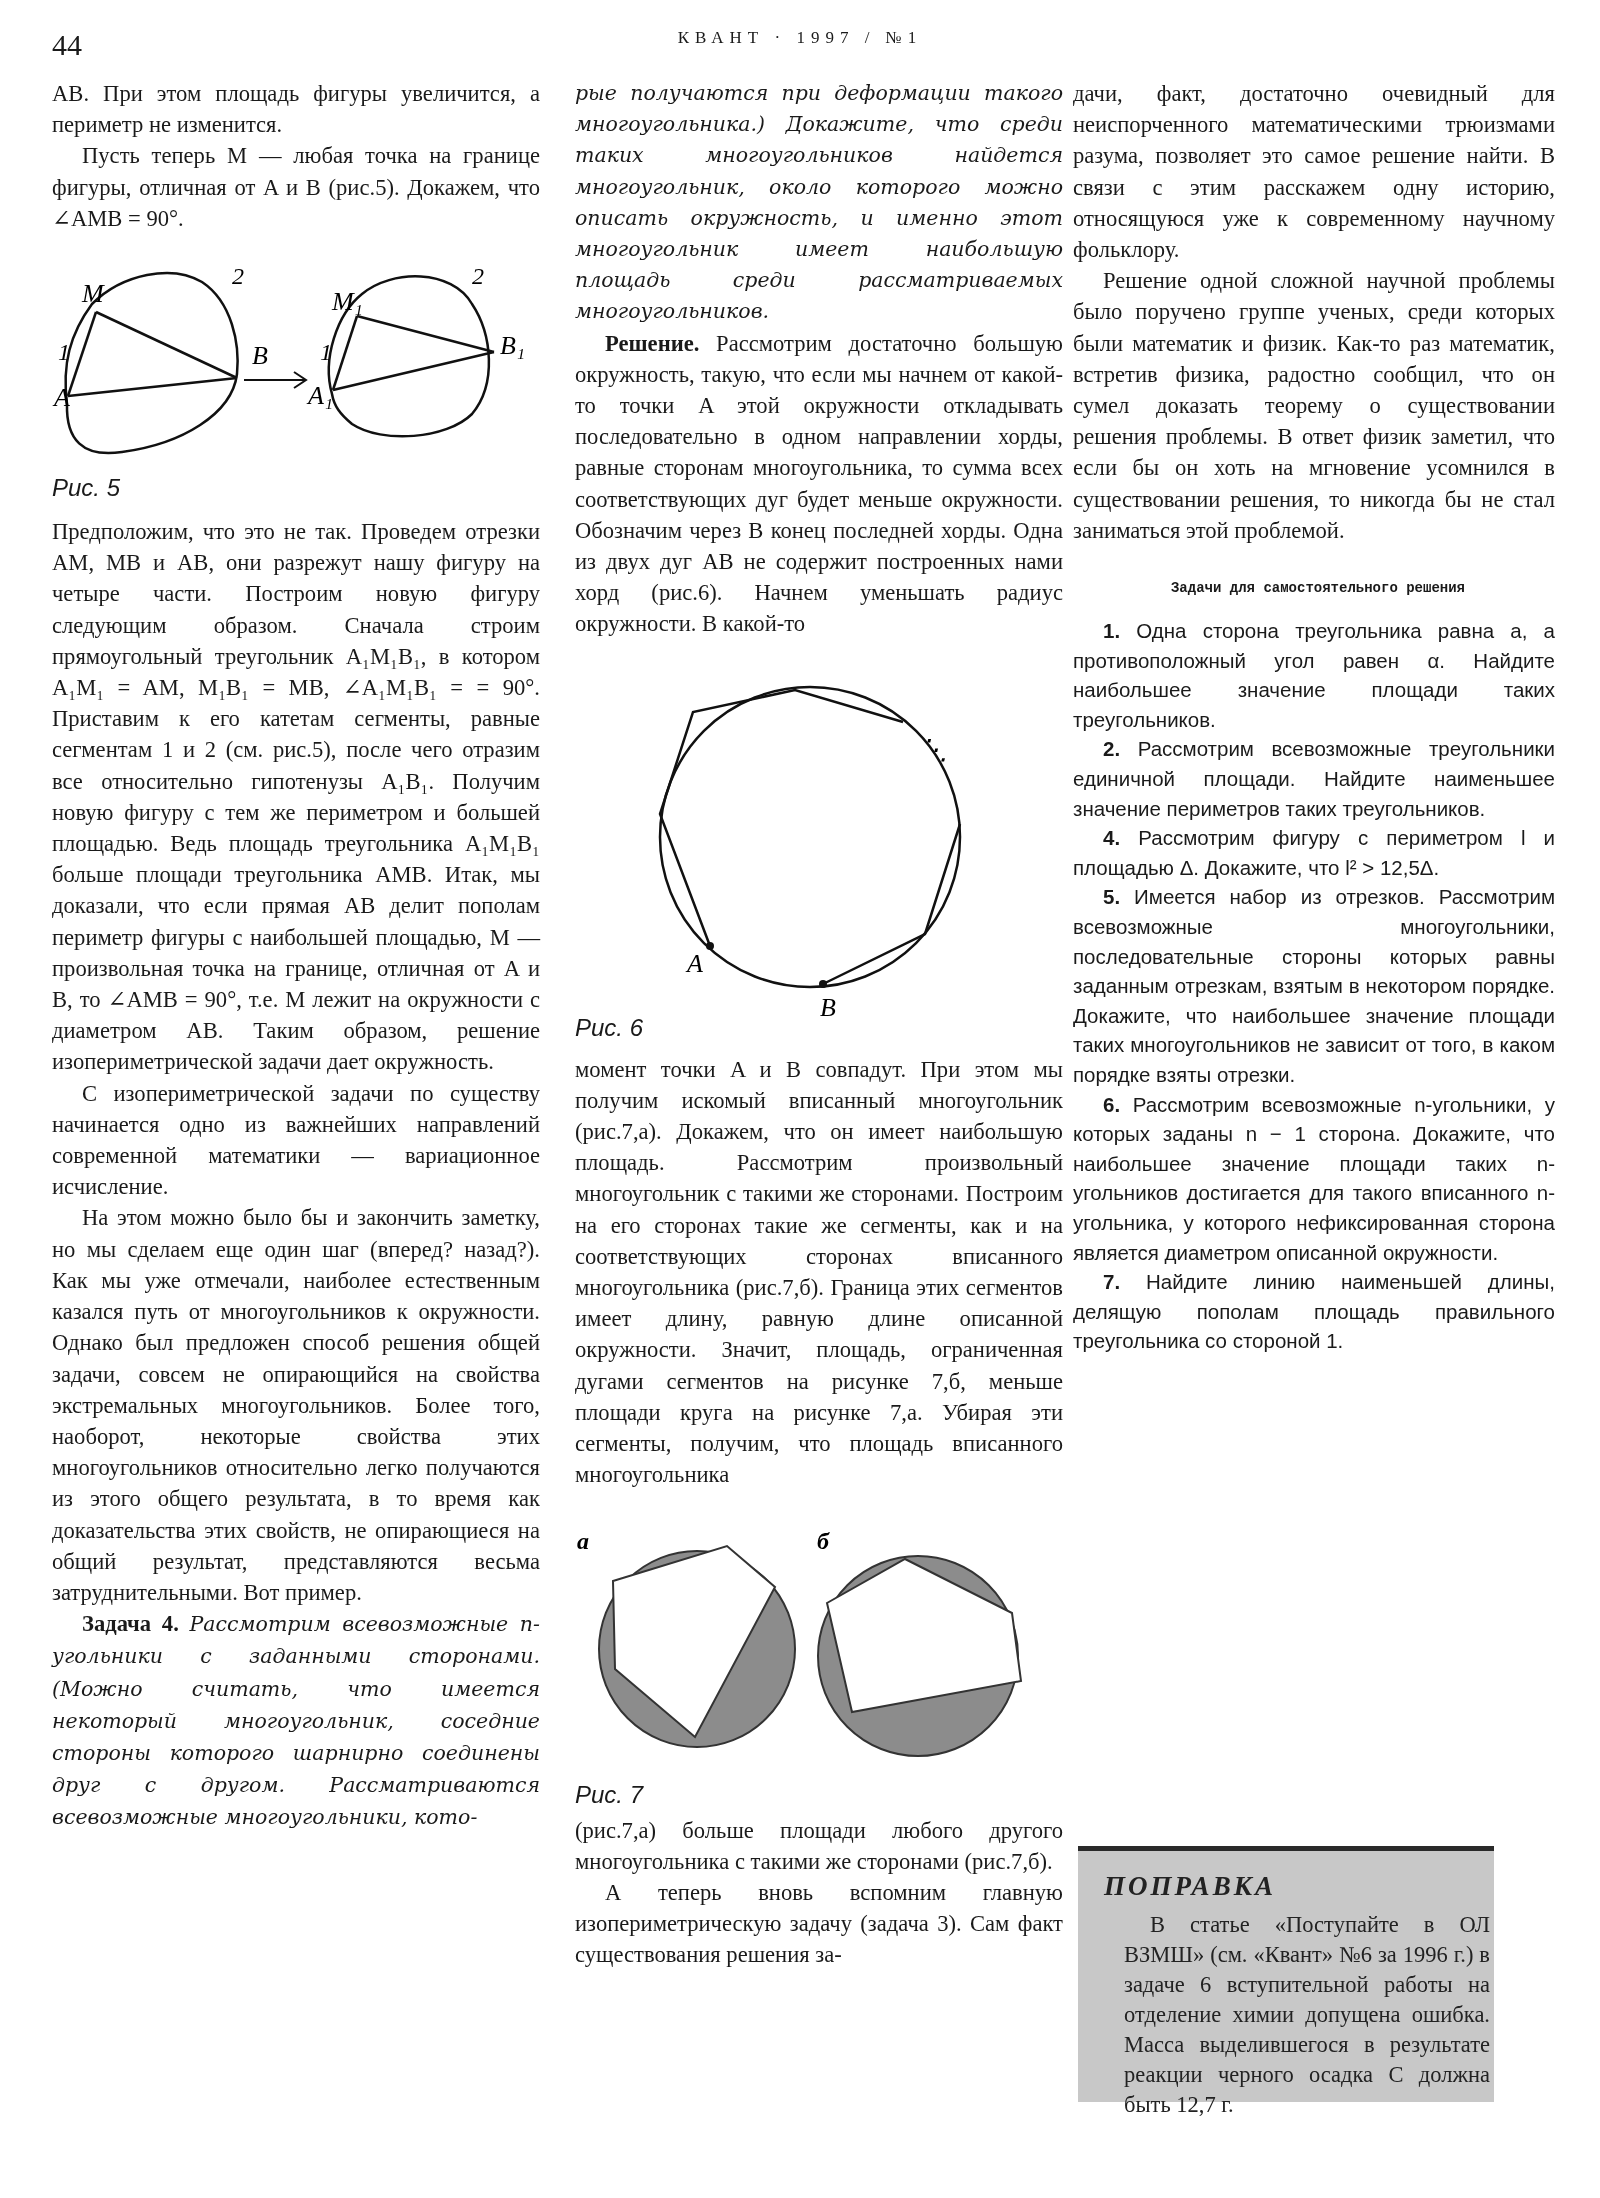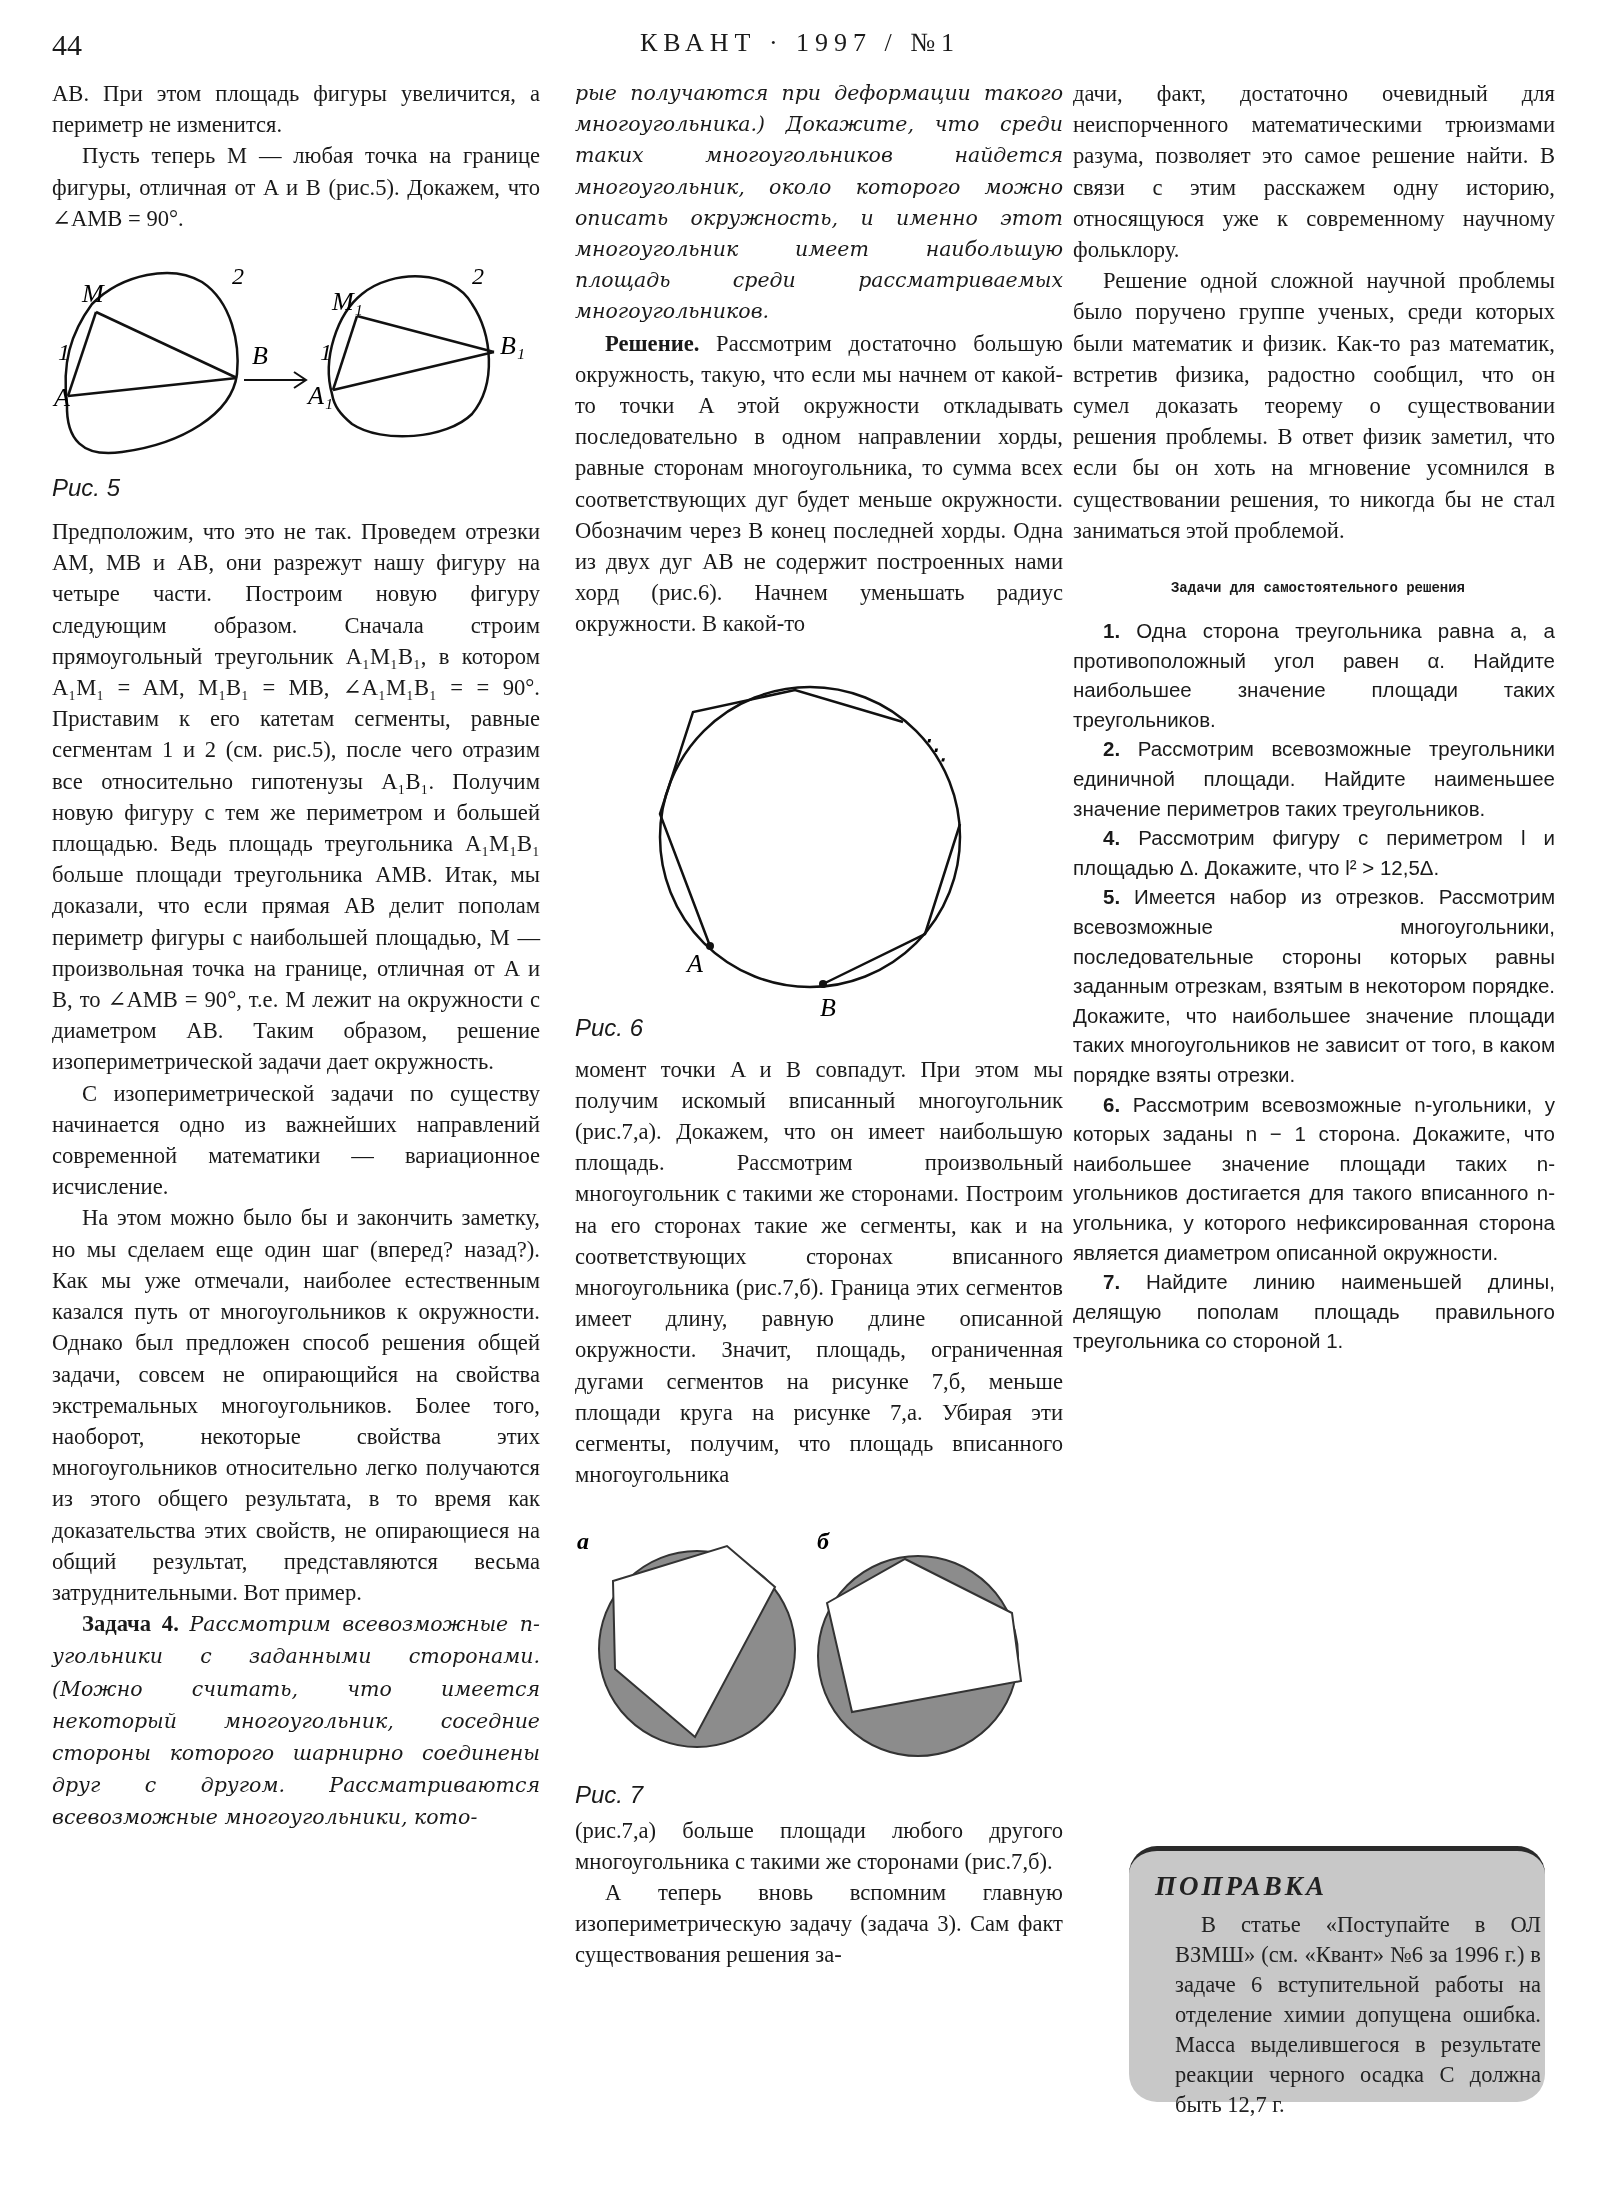--- a/index.html
+++ b/index.html
@@ -4,42 +4,42 @@
 <style>
   html, body { margin: 0; padding: 0; background: #ffffff; }
   body {
     width: 1600px; height: 2198px; position: relative; overflow: hidden;
     font-family: "Liberation Serif", "DejaVu Serif", serif;
     color: #1a1a1a;
   }
   .page-number { position: absolute; left: 52px; top: 28px; font-size: 30px; }
   .running-head {
     position: absolute; left: 0; right: 0; top: 28px; text-align: center;
-    font-size: 26px; letter-spacing: 6px;
+    font-size: 17px; letter-spacing: 6px;
   }
   .col {
     position: absolute; top: 78px; width: 488px;
     font-size: 22.6px; line-height: 31.2px; text-align: justify; hyphens: manual;
   }
   .col1 { left: 52px; }
   .col2 { left: 562px; margin-left: 13px; }
   .col3 { left: 1073px; width: 482px; }
   p { margin: 0; }
   p.ind { text-indent: 30px; }
   .b { font-weight: bold; }
   .italic-par { font-style: italic; font-family: "DejaVu Serif", serif; font-size: 20.5px; }
   .figure { position: relative; }
   .caption { font-family: "Liberation Sans", sans-serif; font-style: italic; font-size: 24px; }
   .section-heading { font-family: Liberation Mono, monospace; font-weight: bold; font-size: 14px; line-height: 28px; margin: 28px 0 14px 8px; text-align: center; }
   .task { text-indent: 30px; font-family: "Liberation Sans", sans-serif; font-size: 20.5px; line-height: 29.6px; }
   .task .num { font-weight: bold; }
   .correction {
-    position: absolute; left: 1129px; top: 1846px; width: 416px; height: 256px;
+    position: absolute; left: 1078px; top: 1846px; width: 416px; height: 256px;
     background: #c8c8c8; border-top: 5px solid #2a2a2a;
-    padding: 14px 4px 0 6px; box-sizing: border-box; border-radius: 28px;
+    padding: 14px 4px 0 6px; box-sizing: border-box;
   }
   .correction-title { font-weight: bold; font-style: italic; font-size: 27px; letter-spacing: 3px; margin: 6px 0 8px 20px; color: #222; }
   .correction-body { font-size: 22.5px; line-height: 30px; text-align: justify; color: #222; }
   .correction-body p { text-indent: 26px; margin-left: 40px; }
   svg text { font-family: "Liberation Serif", serif; font-style: italic; }
 </style>
 </head>
 <body>
 
 <div class="page-number">44</div>

